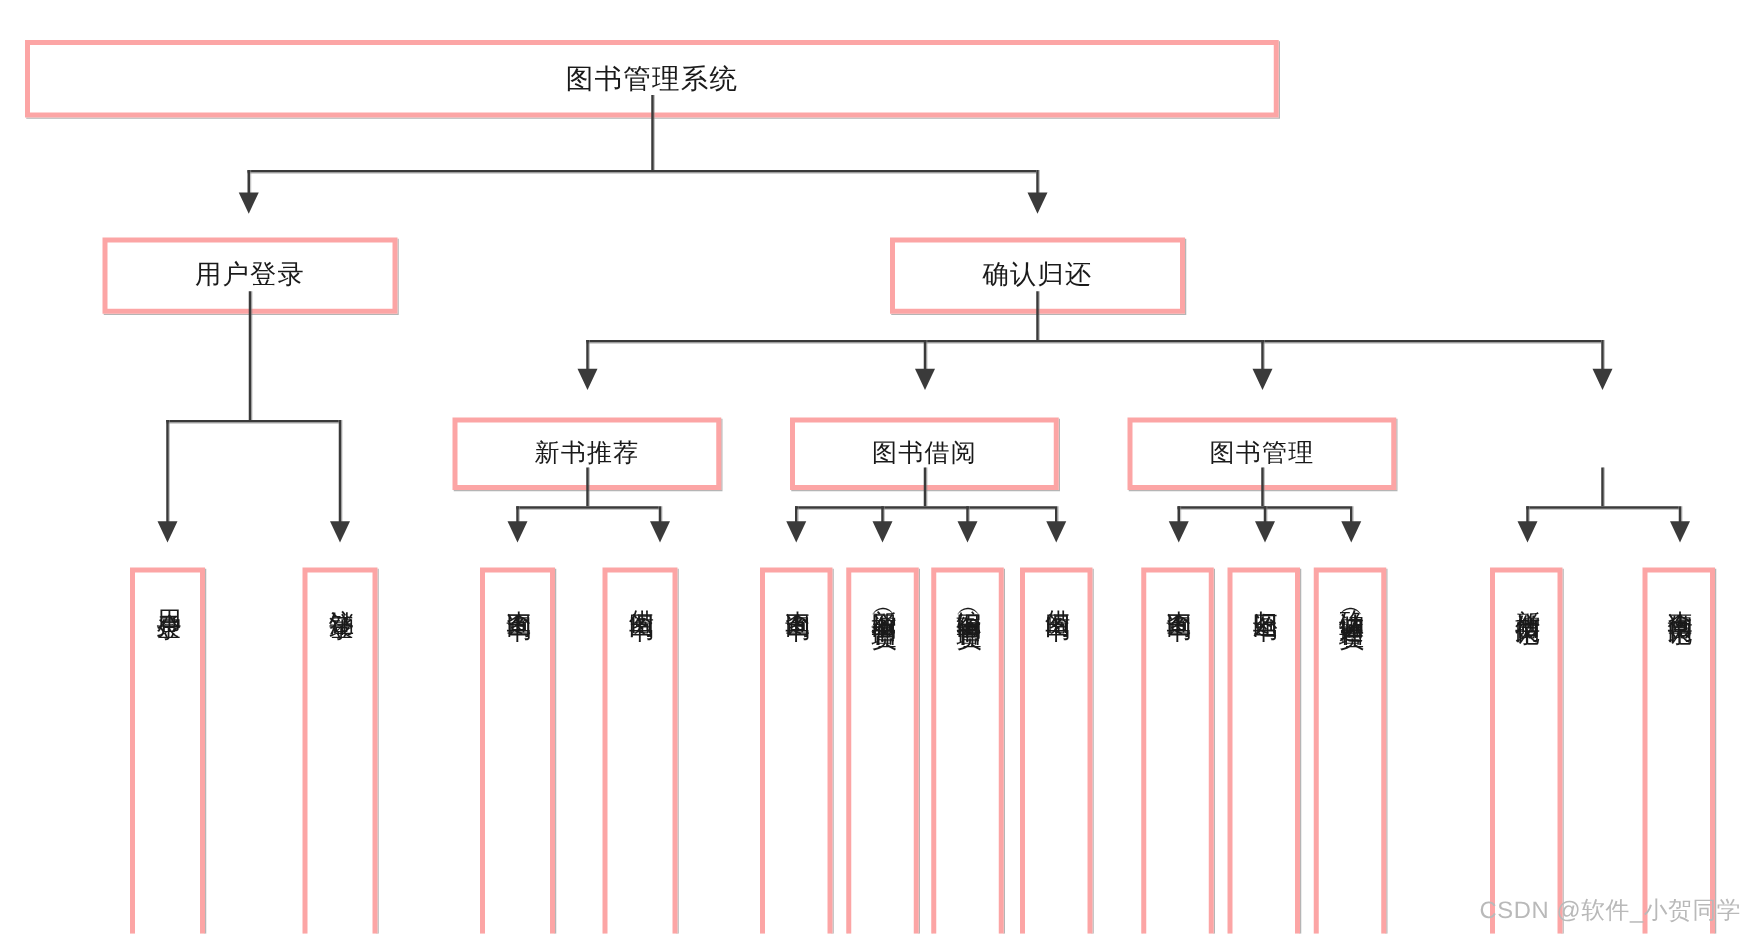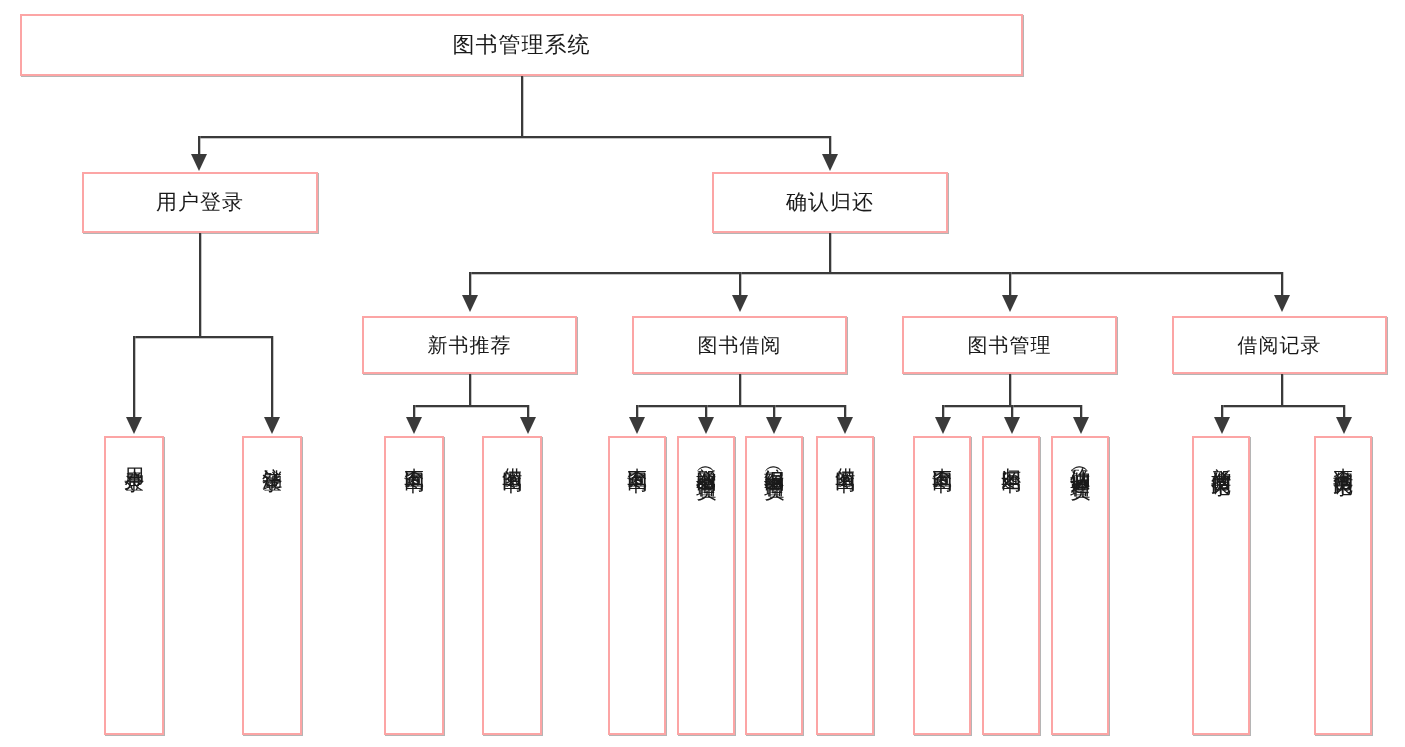--- a/index.html
+++ b/index.html
@@ -16,26 +16,27 @@
     width: 1405px;
     height: 747px;
     background: #ffffff;
     overflow: hidden;
   }
   
   .node {
     position: absolute;
     box-sizing: border-box;
     background: #ffffff;
-    border: 2px solid #fca5a5;
+    border: 4px solid #fca5a5;
     display: flex;
     align-items: center;
     justify-content: center;
     color: #1f1f1f;
     box-shadow: 1px 1px 0 rgba(120,120,120,0.55);
+    margin-top: 18px;
   }
   .node .label {
     font-size: 21px;
     line-height: 1.05;
     letter-spacing: 1px;
     white-space: nowrap;
     color: #1a1a1a;
   }
   .node.root .label { font-size: 22px; }
   .node.lvl2 .label { font-size: 21px; }
@@ -133,23 +134,20 @@
 
   <div class="node lvl3" style="left:632px; top:316px; width:215px; height:58px;">
     <span class="label">图书借阅</span>
   </div>
   <div class="node lvl3" style="left:362px; top:316px; width:215px; height:58px;">
     <span class="label">新书推荐</span>
   </div>
   <div class="node lvl3" style="left:902px; top:316px; width:215px; height:58px;">
     <span class="label">图书管理</span>
   </div>
-  <div class="node lvl3" style="left:1172px; top:316px; width:215px; height:58px;">
-    <span class="label">借阅记录</span>
-  </div>
 
   <div class="vline" style="left:469px; top:374px; height:31px;"></div>
   <div class="hline" style="left:413px; top:405px; width:114px;"></div>
   <div class="vline" style="left:413px; top:405px; height:14px;"></div>
   <div class="arrow" style="left:406px; top:417px;"></div>
   <div class="vline" style="left:527px; top:405px; height:14px;"></div>
   <div class="arrow" style="left:520px; top:417px;"></div>
 
   <div class="vline" style="left:739px; top:374px; height:31px;"></div>
   <div class="hline" style="left:636px; top:405px; width:208px;"></div>
@@ -215,14 +213,15 @@
     <span class="label">确认归还（管理员）</span>
   </div>
 
   <div class="node leaf" style="left:1192px; top:436px; width:58px; height:299px;">
     <span class="label">新增借阅记录</span>
   </div>
   <div class="node leaf" style="left:1314px; top:436px; width:58px; height:299px;">
     <span class="label">查询借阅记录</span>
   </div>
 
+  <div id="watermark">CSDN @软件_小贺同学</div>
 
 </div>
 
 </body></html>

